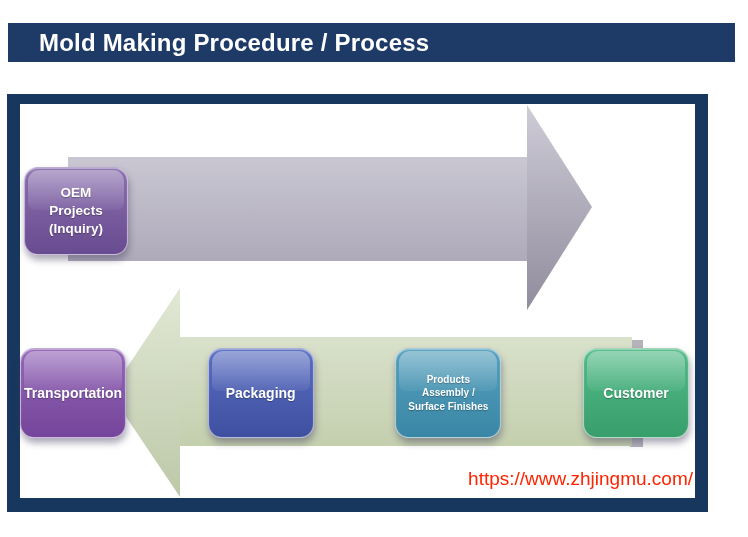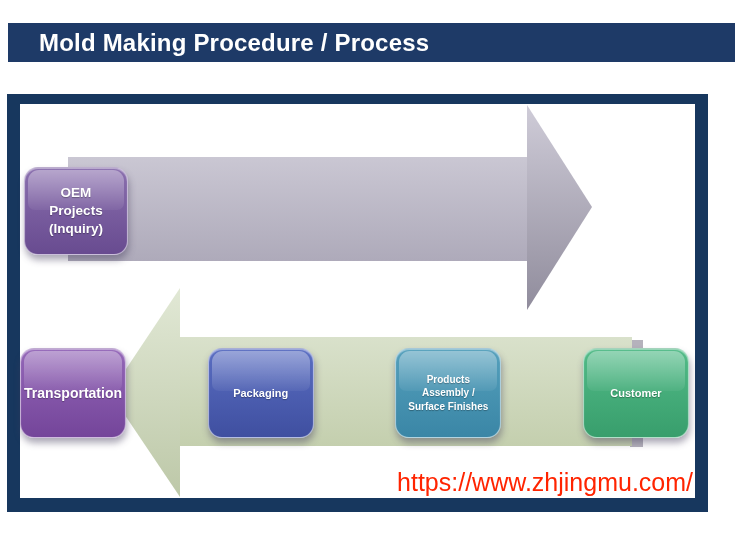--- a/index.html
+++ b/index.html
@@ -90,29 +90,29 @@
     font-weight: bold;
     font-size: 13.5px;
     line-height: 1.32;
     padding: 2px 3px;
     text-shadow: 0 1px 1px rgba(0,0,0,0.3);
   }
   .step-label.narrow  { max-width: 66px; }
   .step-label.narrow2 { max-width: 82px; }
   .step-label.fs12 { font-size: 14px; }
   .step-label.fs13 { font-size: 10px; }
-  .step-label.fs15 { font-size: 11px; }
+  .step-label.fs15 { font-size: 14px; }
 
   
   .site-url {
     position: absolute;
     top: 468px; right: 55px;
     z-index: 3;
     color: var(--url, #ff2400);
-    font-size: 25px;
+    font-size: 19px;
     white-space: nowrap;
     cursor: pointer;
   }
 </style>
 </head>
 <body>
 
 <div class="stage">
 
   <div class="title-bar" style="--tb: #1e3a67; --tt: #ffffff;">

